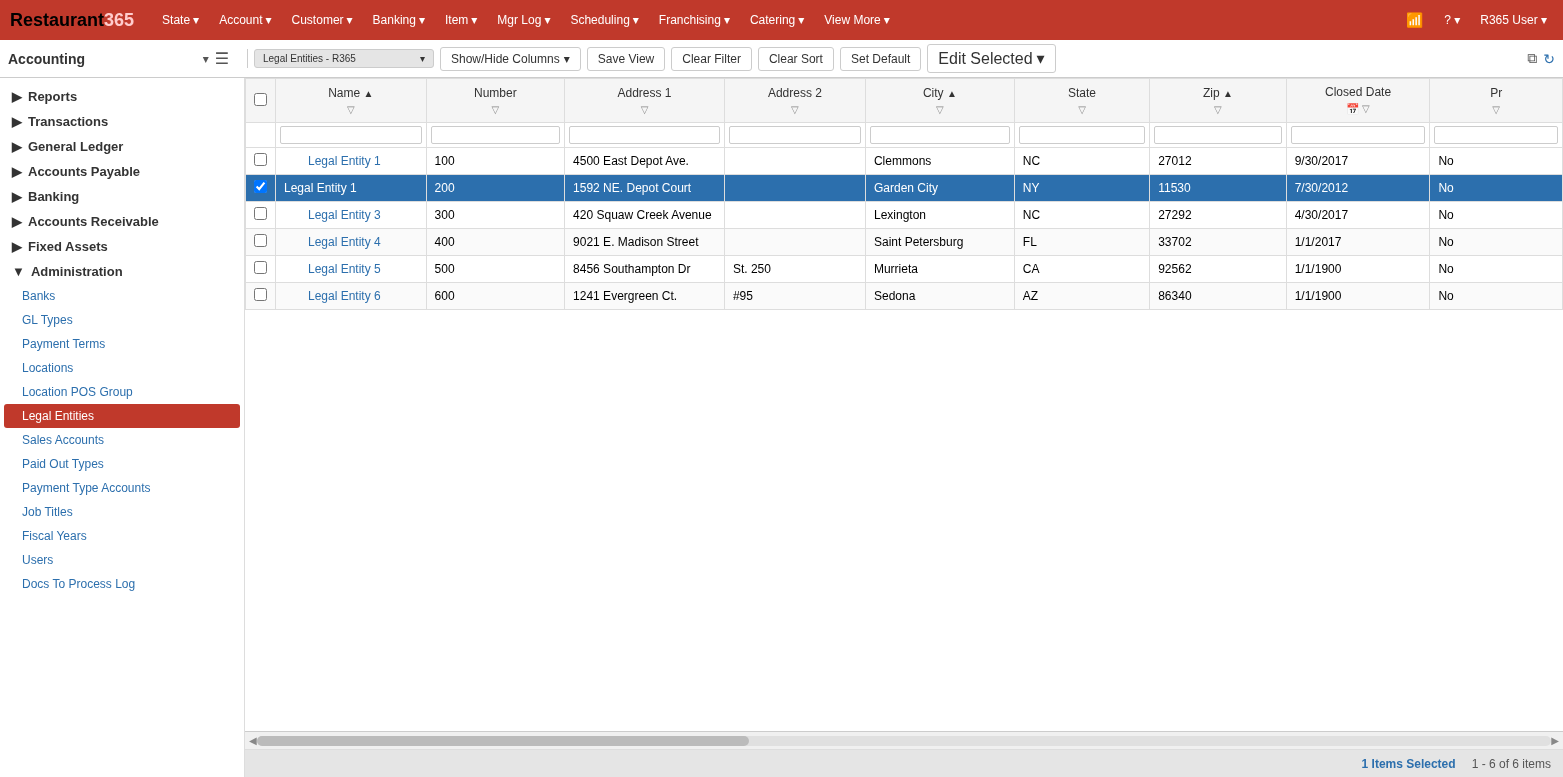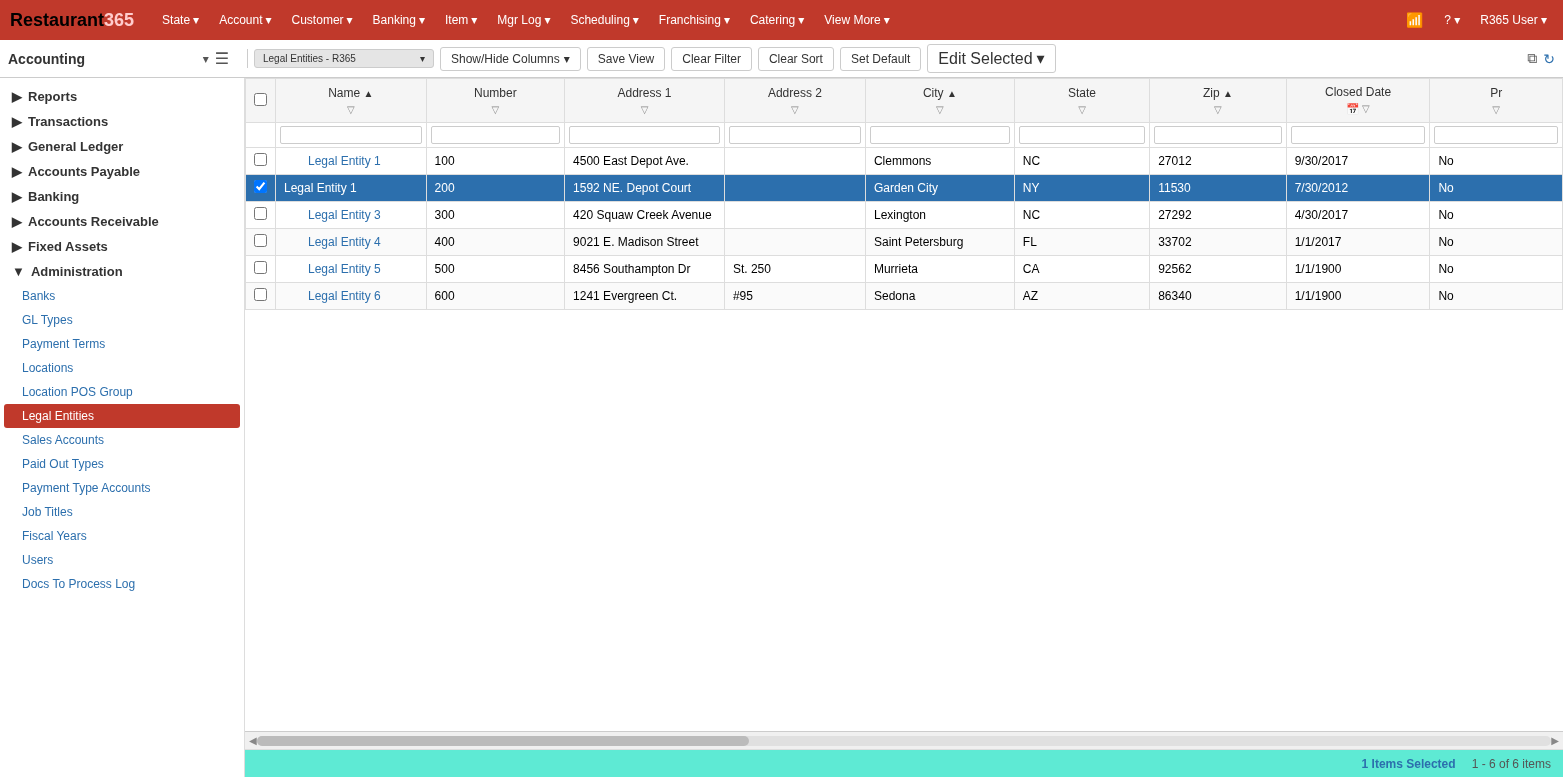--- a/index.html
+++ b/index.html
@@ -214,21 +214,21 @@
       border: 1px solid #ccc;
       padding: 2px 4px;
       font-size: 11px;
       border-radius: 2px;
     }
     .cb-col { width: 28px; text-align: center; }
     .filter-icon { color: #888; font-size: 10px; cursor: pointer; }
 
     
     .status-bar {
-      background: #5eead4;
+      background: #e5e5e5;
       border-top: 1px solid #ddd;
       padding: 4px 12px;
       font-size: 12px;
       color: #555;
       display: flex;
       justify-content: flex-end;
       gap: 16px;
       height: 28px;
       align-items: center;
     }

